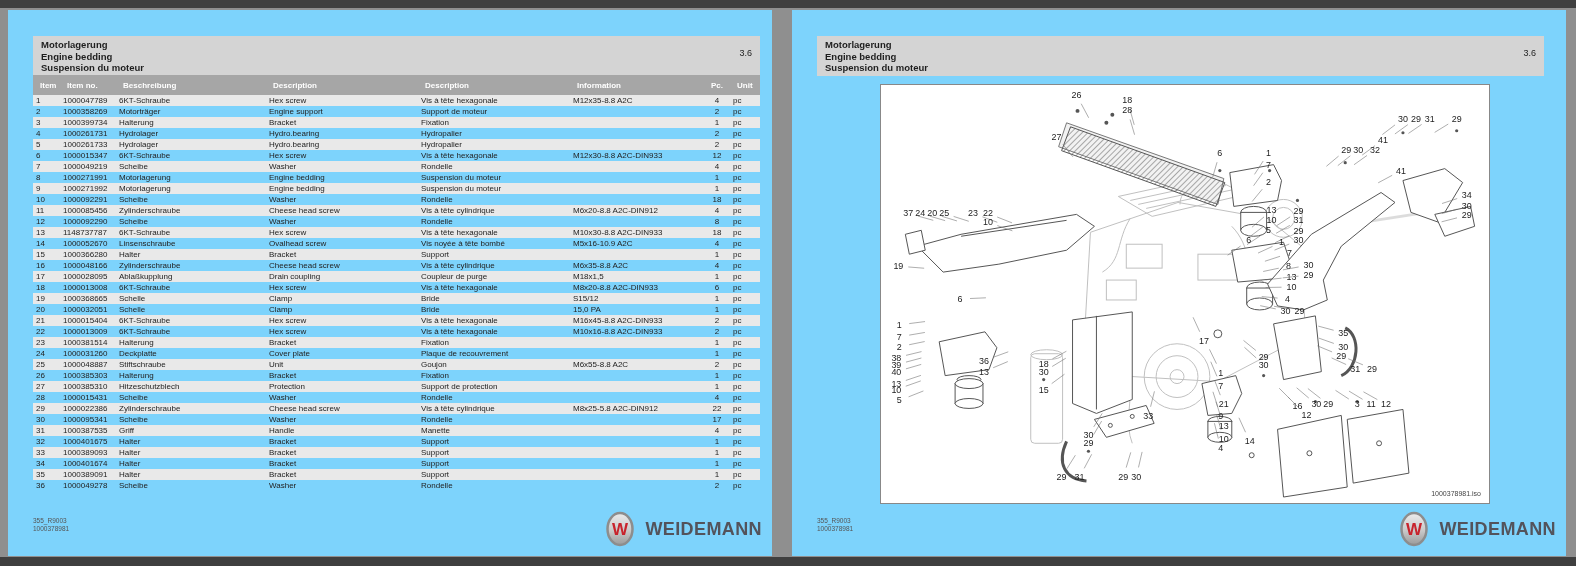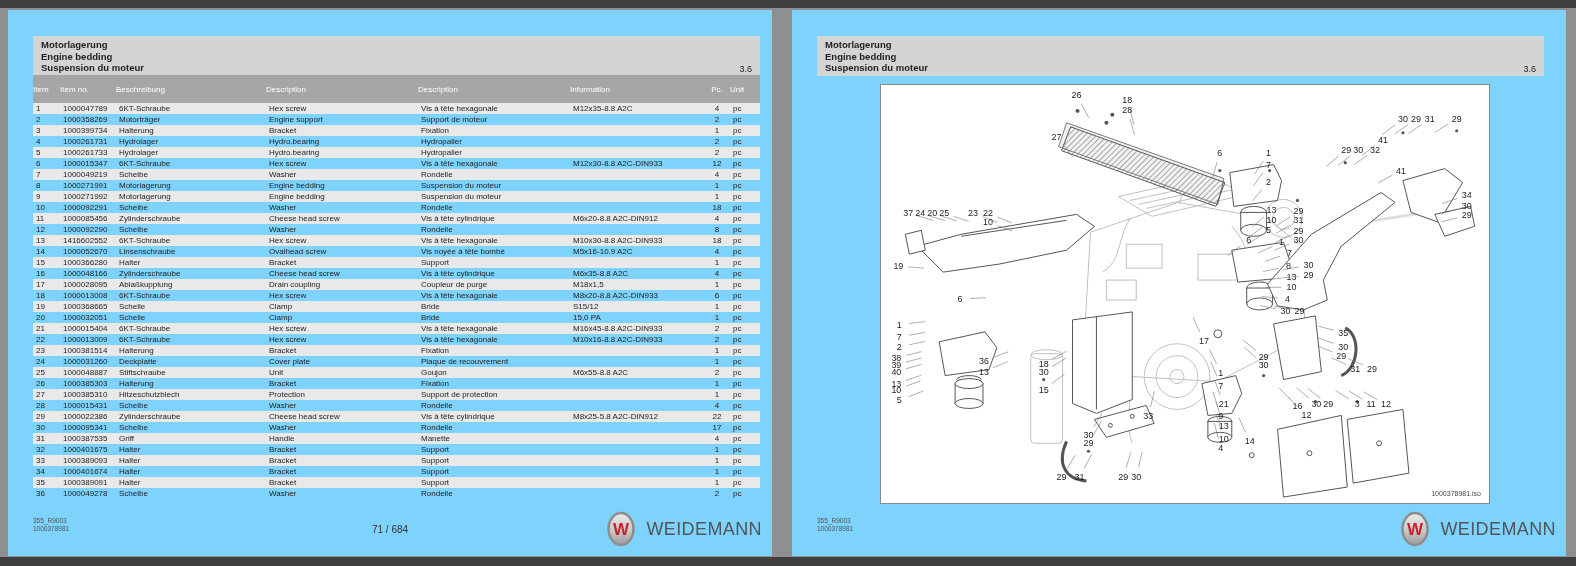--- a/index.html
+++ b/index.html
@@ -19,30 +19,30 @@
   .page.right { left:792px; width:774px; }
 
   .head-band {
     position:absolute; left:25px; top:26px; width:727px; height:40px;
     background:#d4d4d4; padding:3px 8px 0 8px;
   }
   .head-band .t {
     font-size:9.5px; font-weight:bold; line-height:11.5px; color:#1e1e1e;
   }
   .section-no {
-    position:absolute; right:8px; bottom:2px; font-size:9px; color:#1e1e1e;
+    position:absolute; right:8px; bottom:18px; font-size:9px; color:#1e1e1e;
   }
 
   table.parts {
     position:absolute; left:25px; top:65px; width:727px;
     border-collapse:collapse; table-layout:fixed;
   }
   table.parts th {
-    background:#a6a6a6; color:#ffffff; font-size:8px; font-weight:normal;
-    text-align:left; height:28px; padding:0 0; white-space:nowrap; overflow:hidden;
+    background:#a6a6a6; color:#ffffff; font-size:8px; font-weight:bold;
+    text-align:left; height:20px; padding:0 7px; white-space:nowrap; overflow:hidden;
   }
   table.parts td {
     font-size:8px; color:#222222; height:11px; padding:0 3px;
     white-space:nowrap; overflow:hidden;
   }
   table.parts tr.alt td { background:#e9e9e9; }
   table.parts .num { text-align:center; }
 
   .foot-codes {
     position:absolute; left:25px; top:507px;
@@ -50,21 +50,21 @@
   }
   .foot-page {
     position:absolute; left:0; top:514px; width:100%;
     text-align:center; font-size:10px; color:#333333;
   }
   .brand {
     position:absolute; right:10px; top:501px;
     display:flex; align-items:center; gap:10px;
   }
   .brand .word {
-    font-size:18px; font-weight:normal; letter-spacing:0.4px; color:#53535b;
+    font-size:18px; font-weight:bold; letter-spacing:0.4px; color:#53535b;
   }
 
   .diagram {
     position:absolute; left:88px; top:74px; width:610px; height:420px;
     border:1px solid #888888; background:#ffffff;
   }
   .diagram svg { display:block; width:100%; height:100%; }
   .diagram .caption {
     position:absolute; right:8px; bottom:6px; font-size:7px; color:#444444;
   }
@@ -222,21 +222,21 @@
           <td>1000092290</td>
           <td>Scheibe</td>
           <td>Washer</td>
           <td>Rondelle</td>
           <td></td>
           <td class="num">8</td>
           <td>pc</td>
         </tr>
         <tr class="alt">
           <td>13</td>
-          <td>1416602552</td>
+          <td>1148737787</td>
           <td>6KT-Schraube</td>
           <td>Hex screw</td>
           <td>Vis à tête hexagonale</td>
           <td>M10x30-8.8 A2C-DIN933</td>
           <td class="num">18</td>
           <td>pc</td>
         </tr>
         <tr>
           <td>14</td>
           <td>1000052670</td>
@@ -467,21 +467,20 @@
           <td class="num">2</td>
           <td>pc</td>
         </tr>
       </tbody>
   </table>
 
   <div class="foot-codes">
     <div>355_R9003</div>
     <div>1000378981</div>
   </div>
-  <div class="foot-page">71 / 684</div>
   <div class="brand">
     <svg width="30" height="36" viewBox="0 0 30 36">
       <defs>
         <linearGradient id="lgA" x1="0" y1="0" x2="0" y2="1">
           <stop offset="0" stop-color="#ececec"></stop>
             <stop offset="0.55" stop-color="#c9c9c9"></stop>
             <stop offset="1" stop-color="#9a9a9a"></stop>
         </linearGradient>
       </defs>
       <ellipse cx="15" cy="18" rx="12.5" ry="16" fill="url(#lgA)" stroke="#8d8d8d" stroke-width="2.5"></ellipse>

